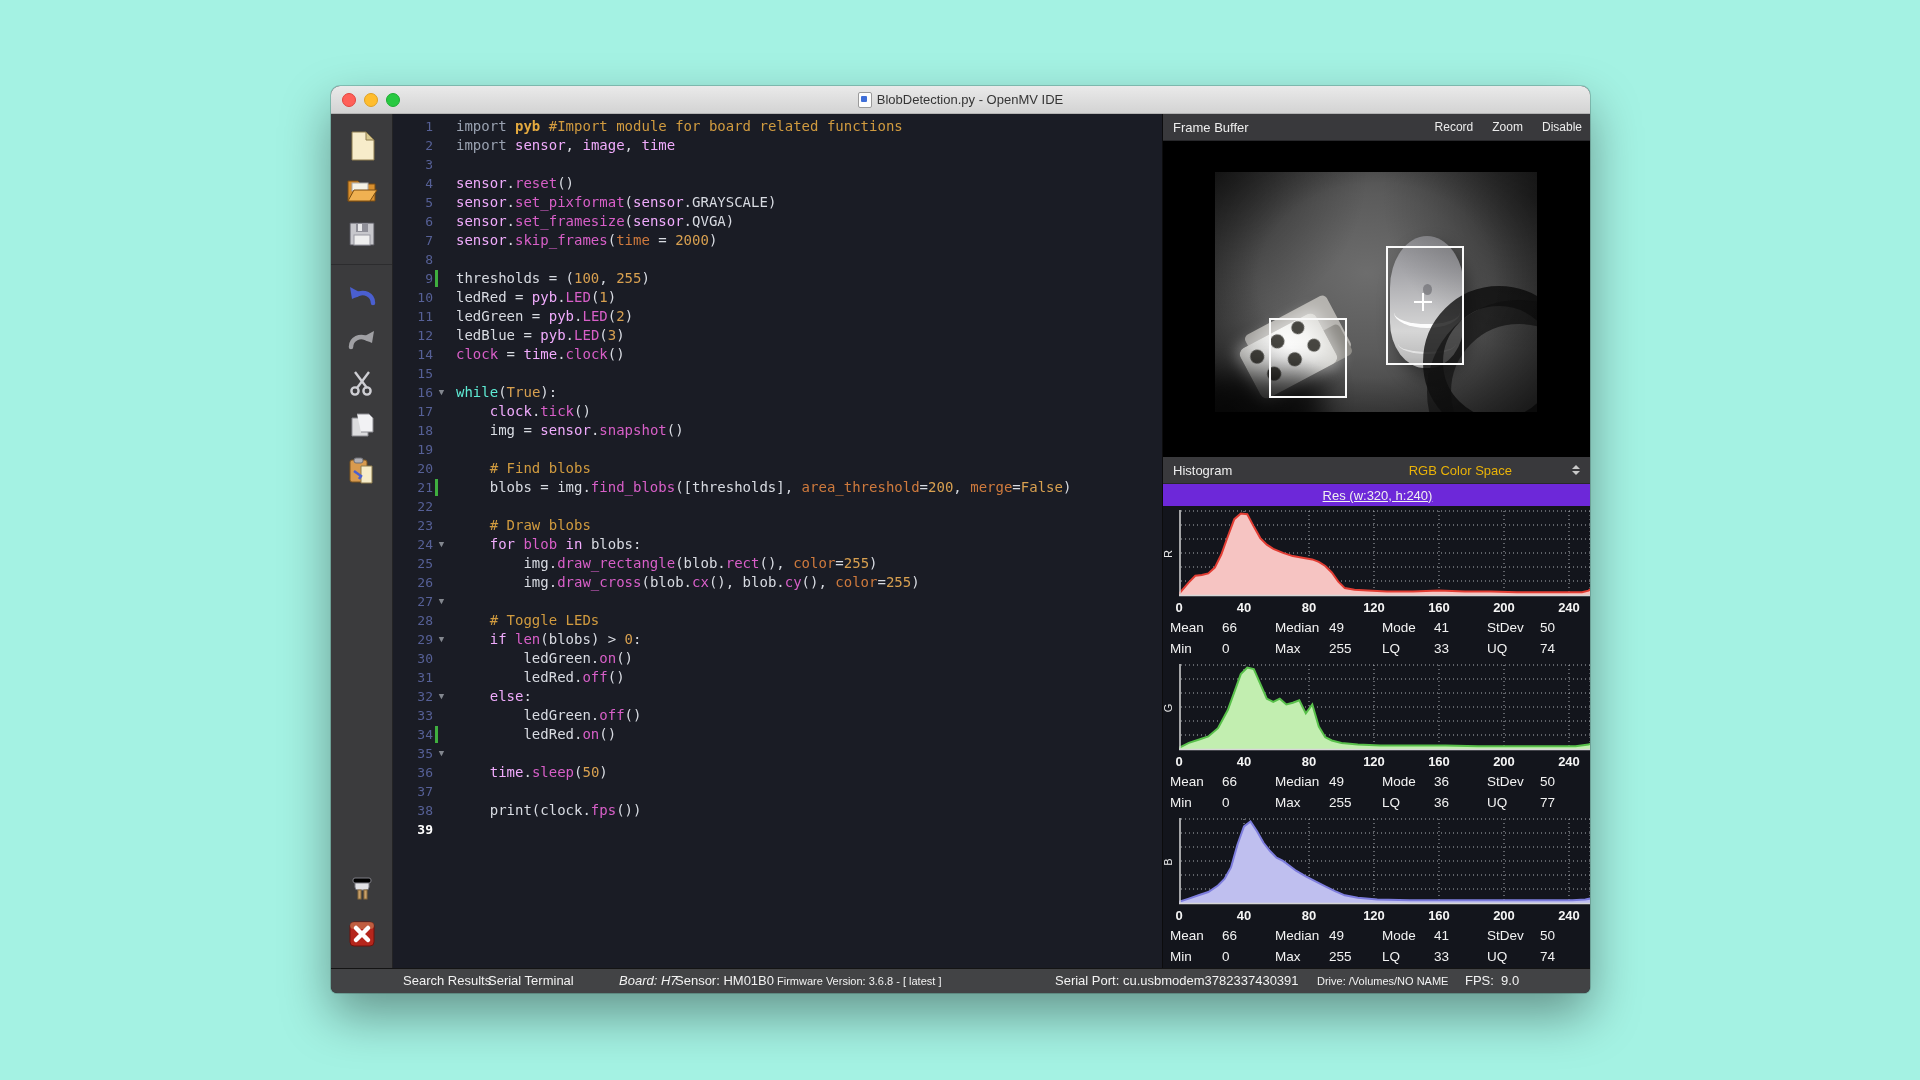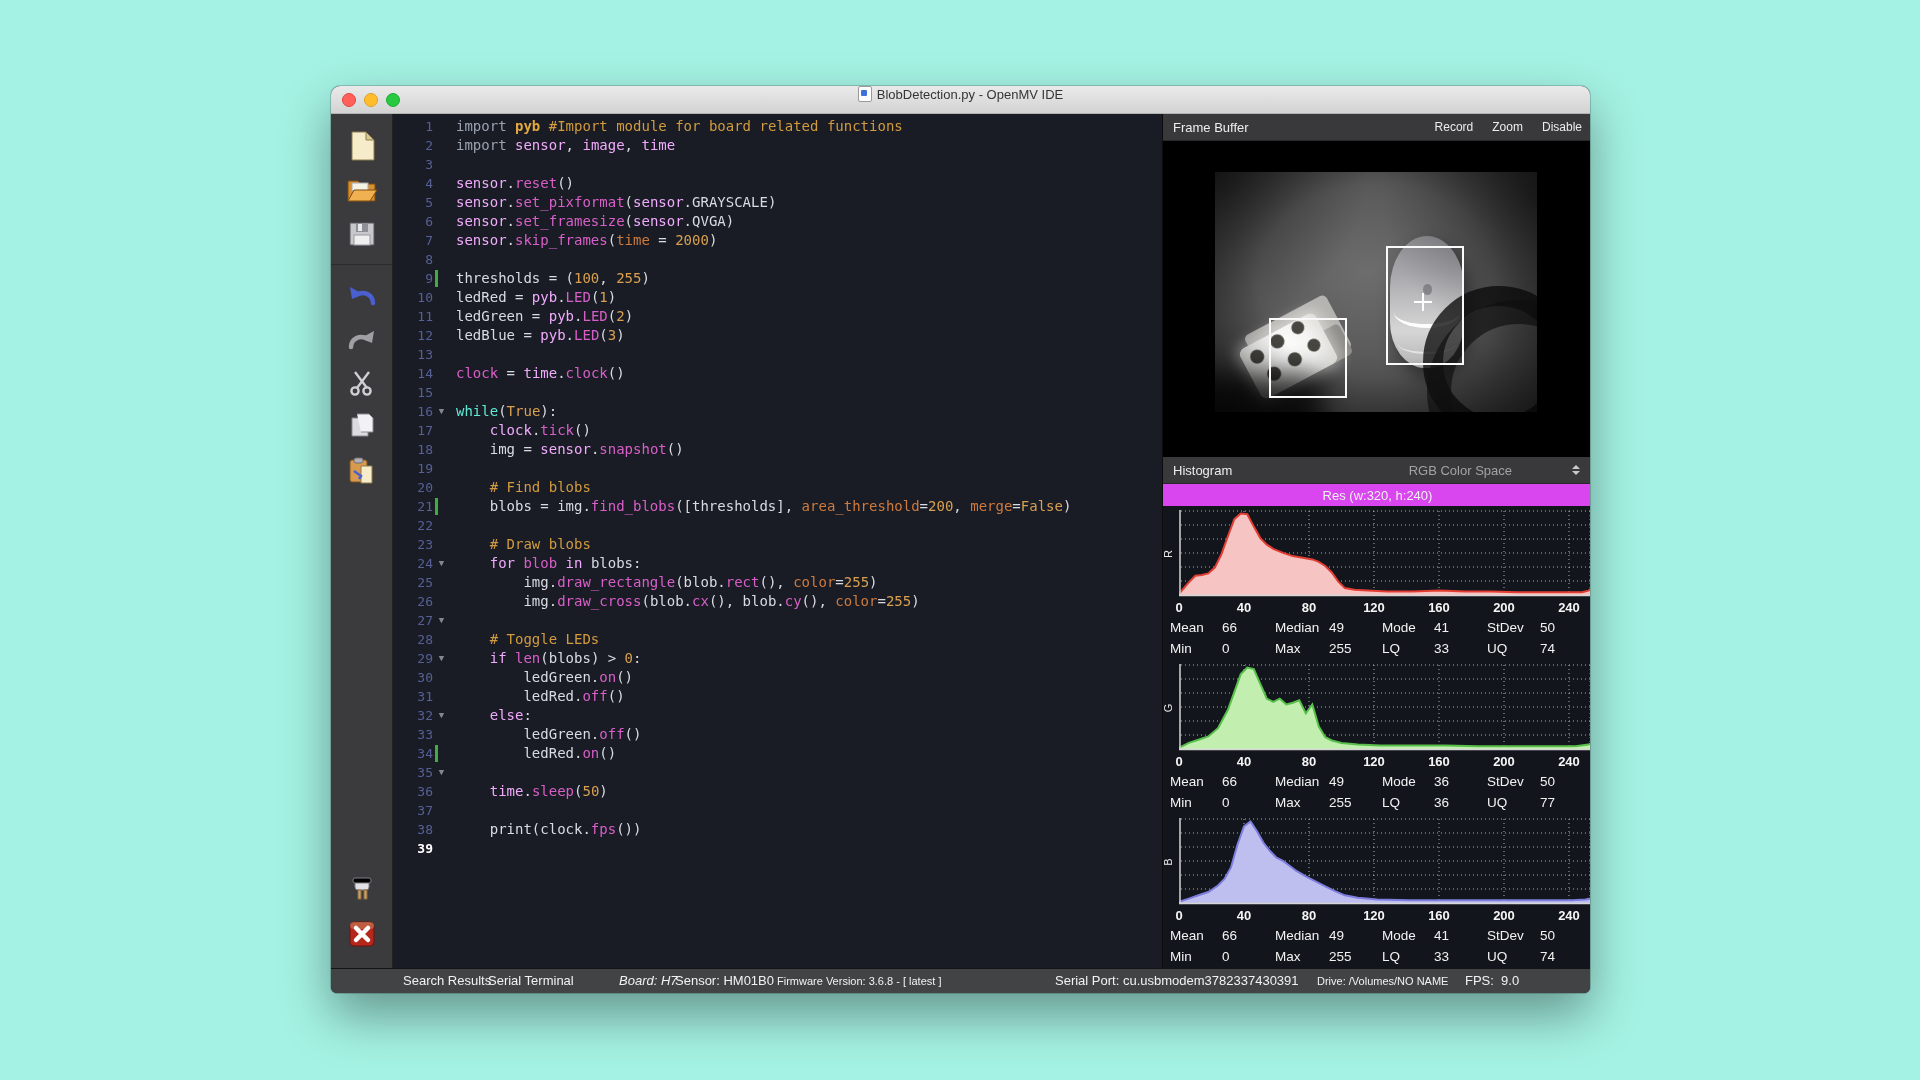--- a/index.html
+++ b/index.html
@@ -4,21 +4,21 @@
 <style>
   html,body{margin:0;padding:0;}
   body{width:1920px;height:1080px;overflow:hidden;font-family:"Liberation Sans",sans-serif;}
   .desktop{position:relative;width:1920px;height:1080px;background:#a4f2e3;}
   .window{position:absolute;left:331px;top:86px;width:1259px;height:907px;
     border-radius:9px 9px 6px 6px;overflow:hidden;
     box-shadow:0 22px 50px rgba(0,0,0,.38),0 0 0 1px rgba(0,0,0,.18);
     display:flex;flex-direction:column;background:#1a1c25;}
   
   .titlebar{height:27px;flex:0 0 27px;background:linear-gradient(#eaeaea,#d3d3d3);
-    border-bottom:1px solid #b3b3b3;position:relative;display:flex;align-items:flex-start;justify-content:center;}
+    border-bottom:1px solid #b3b3b3;position:relative;display:flex;align-items:center;justify-content:center;}
   .traffic{position:absolute;left:11px;top:0;height:100%;display:flex;align-items:center;gap:8px;}
   .tl{width:12px;height:12px;border-radius:50%;}
   .tl.red{background:#ff6059;border:1px solid #e0443e;}
   .tl.yel{background:#ffbd2e;border:1px solid #dea123;}
   .tl.grn{background:#28c941;border:1px solid #1dad32;}
   .wtitle{font-size:13px;color:#353535;display:flex;align-items:center;gap:5px;}
   .doc-ico{display:inline-block;width:12px;height:14px;background:#fdfdfd;border:1px solid #9a9a9a;
     border-radius:2px;position:relative;}
   .doc-ico::after{content:'';position:absolute;left:2px;top:3px;width:6px;height:6px;background:#3f6fd8;border-radius:1px;}
   
@@ -88,22 +88,22 @@
   .ring1{position:absolute;right:-38px;bottom:-26px;width:112px;height:112px;border-radius:50%;
     border:20px solid rgba(12,12,12,.78);}
   .ring2{position:absolute;right:-74px;bottom:-72px;width:136px;height:136px;border-radius:50%;
     border:24px solid rgba(18,18,18,.7);}
   .shadow-bl{position:absolute;left:-22px;bottom:-34px;width:130px;height:72px;background:#000;filter:blur(14px);opacity:.75;}
   .det-rect{position:absolute;border:2px solid #fafafa;}
   .det-cross-h{position:absolute;width:18px;height:2px;background:#fff;}
   .det-cross-v{position:absolute;width:2px;height:18px;background:#fff;}
   
   .hist-head-right{margin-left:auto;display:flex;align-items:center;padding-right:8px;gap:8px;}
-  .colorspace{color:#a3a3a3;font-size:13px;margin-right:48px;padding-left:28px;}
-  .res-row{flex:0 0 22px;color:#f0f0f0;font-size:13px;display:flex;align-items:center;justify-content:center;background:#d946ef;}
+  .colorspace{color:#eab308;font-size:13px;margin-right:48px;padding-left:28px;}
+  .res-row{flex:0 0 22px;color:#f0f0f0;font-size:13px;display:flex;align-items:center;justify-content:center;background:#6d28d9;text-decoration:underline;}
   #hist-channels{flex:1 1 auto;display:flex;flex-direction:column;}
   .hblock{flex:1 1 auto;display:flex;flex-direction:column;padding-top:2px;}
   .hchart{position:relative;height:92px;padding-left:16px;}
   .hlabel{position:absolute;left:1px;top:50%;transform:translateY(-50%) rotate(-90deg);
     color:#e8e8e8;font-size:11px;}
   .hticks{position:relative;height:17px;}
   .htick{position:absolute;top:0;width:26px;text-align:center;color:#f5f5f5;font-size:13px;font-weight:bold;}
   .hrow{display:grid;grid-template-columns:52px 53px 54px 53px 52px 53px 53px auto;
     padding-left:7px;height:21px;align-items:center;color:#f2f2f2;font-size:13.5px;}
   
@@ -216,21 +216,20 @@
             <div class="cl"><span class="gut"><span class="num">3</span><span class="gmid"></span></span><span class="code"></span></div>
             <div class="cl"><span class="gut"><span class="num">4</span><span class="gmid"></span></span><span class="code"><span class="tk-m">sensor</span><span class="tk-v">.</span><span class="tk-f">reset</span><span class="tk-v">()</span></span></div>
             <div class="cl"><span class="gut"><span class="num">5</span><span class="gmid"></span></span><span class="code"><span class="tk-m">sensor</span><span class="tk-v">.</span><span class="tk-f">set_pixformat</span><span class="tk-v">(</span><span class="tk-m">sensor</span><span class="tk-v">.GRAYSCALE)</span></span></div>
             <div class="cl"><span class="gut"><span class="num">6</span><span class="gmid"></span></span><span class="code"><span class="tk-m">sensor</span><span class="tk-v">.</span><span class="tk-f">set_framesize</span><span class="tk-v">(</span><span class="tk-m">sensor</span><span class="tk-v">.QVGA)</span></span></div>
             <div class="cl"><span class="gut"><span class="num">7</span><span class="gmid"></span></span><span class="code"><span class="tk-m">sensor</span><span class="tk-v">.</span><span class="tk-f">skip_frames</span><span class="tk-v">(</span><span class="tk-a">time</span><span class="tk-v"> = </span><span class="tk-n">2000</span><span class="tk-v">)</span></span></div>
             <div class="cl"><span class="gut"><span class="num">8</span><span class="gmid"></span></span><span class="code"></span></div>
             <div class="cl"><span class="gut"><span class="num">9</span><span class="gmid"><span class="mark"></span></span></span><span class="code"><span class="tk-v">thresholds = (</span><span class="tk-n">100</span><span class="tk-v">, </span><span class="tk-n">255</span><span class="tk-v">)</span></span></div>
             <div class="cl"><span class="gut"><span class="num">10</span><span class="gmid"></span></span><span class="code"><span class="tk-v">ledRed = </span><span class="tk-m">pyb</span><span class="tk-v">.</span><span class="tk-f">LED</span><span class="tk-v">(</span><span class="tk-n">1</span><span class="tk-v">)</span></span></div>
             <div class="cl"><span class="gut"><span class="num">11</span><span class="gmid"></span></span><span class="code"><span class="tk-v">ledGreen = </span><span class="tk-m">pyb</span><span class="tk-v">.</span><span class="tk-f">LED</span><span class="tk-v">(</span><span class="tk-n">2</span><span class="tk-v">)</span></span></div>
             <div class="cl"><span class="gut"><span class="num">12</span><span class="gmid"></span></span><span class="code"><span class="tk-v">ledBlue = </span><span class="tk-m">pyb</span><span class="tk-v">.</span><span class="tk-f">LED</span><span class="tk-v">(</span><span class="tk-n">3</span><span class="tk-v">)</span></span></div>
-            <div class="cl"><span class="gut"><span class="num">13</span><span class="gmid"></span></span><span class="code"></span></div>
             <div class="cl"><span class="gut"><span class="num">14</span><span class="gmid"></span></span><span class="code"><span class="tk-f">clock</span><span class="tk-v"> = </span><span class="tk-m">time</span><span class="tk-v">.</span><span class="tk-f">clock</span><span class="tk-v">()</span></span></div>
             <div class="cl"><span class="gut"><span class="num">15</span><span class="gmid"></span></span><span class="code"></span></div>
             <div class="cl"><span class="gut"><span class="num">16</span><span class="gmid"><span class="fold">▼</span></span></span><span class="code"><span class="tk-w">while</span><span class="tk-v">(</span><span class="tk-n">True</span><span class="tk-v">):</span></span></div>
             <div class="cl"><span class="gut"><span class="num">17</span><span class="gmid"></span></span><span class="code"><span class="tk-v">    </span><span class="tk-m">clock</span><span class="tk-v">.</span><span class="tk-f">tick</span><span class="tk-v">()</span></span></div>
             <div class="cl"><span class="gut"><span class="num">18</span><span class="gmid"></span></span><span class="code"><span class="tk-v">    img = </span><span class="tk-m">sensor</span><span class="tk-v">.</span><span class="tk-f">snapshot</span><span class="tk-v">()</span></span></div>
             <div class="cl"><span class="gut"><span class="num">19</span><span class="gmid"></span></span><span class="code"></span></div>
             <div class="cl"><span class="gut"><span class="num">20</span><span class="gmid"></span></span><span class="code"><span class="tk-v">    </span><span class="tk-c"># Find blobs</span></span></div>
             <div class="cl"><span class="gut"><span class="num">21</span><span class="gmid"><span class="mark"></span></span></span><span class="code"><span class="tk-v">    blobs = img.</span><span class="tk-f">find_blobs</span><span class="tk-v">([thresholds], </span><span class="tk-a">area_threshold</span><span class="tk-v">=</span><span class="tk-n">200</span><span class="tk-v">, </span><span class="tk-a">merge</span><span class="tk-v">=</span><span class="tk-n">False</span><span class="tk-v">)</span></span></div>
             <div class="cl"><span class="gut"><span class="num">22</span><span class="gmid"></span></span><span class="code"></span></div>
             <div class="cl"><span class="gut"><span class="num">23</span><span class="gmid"></span></span><span class="code"><span class="tk-v">    </span><span class="tk-c"># Draw blobs</span></span></div>

